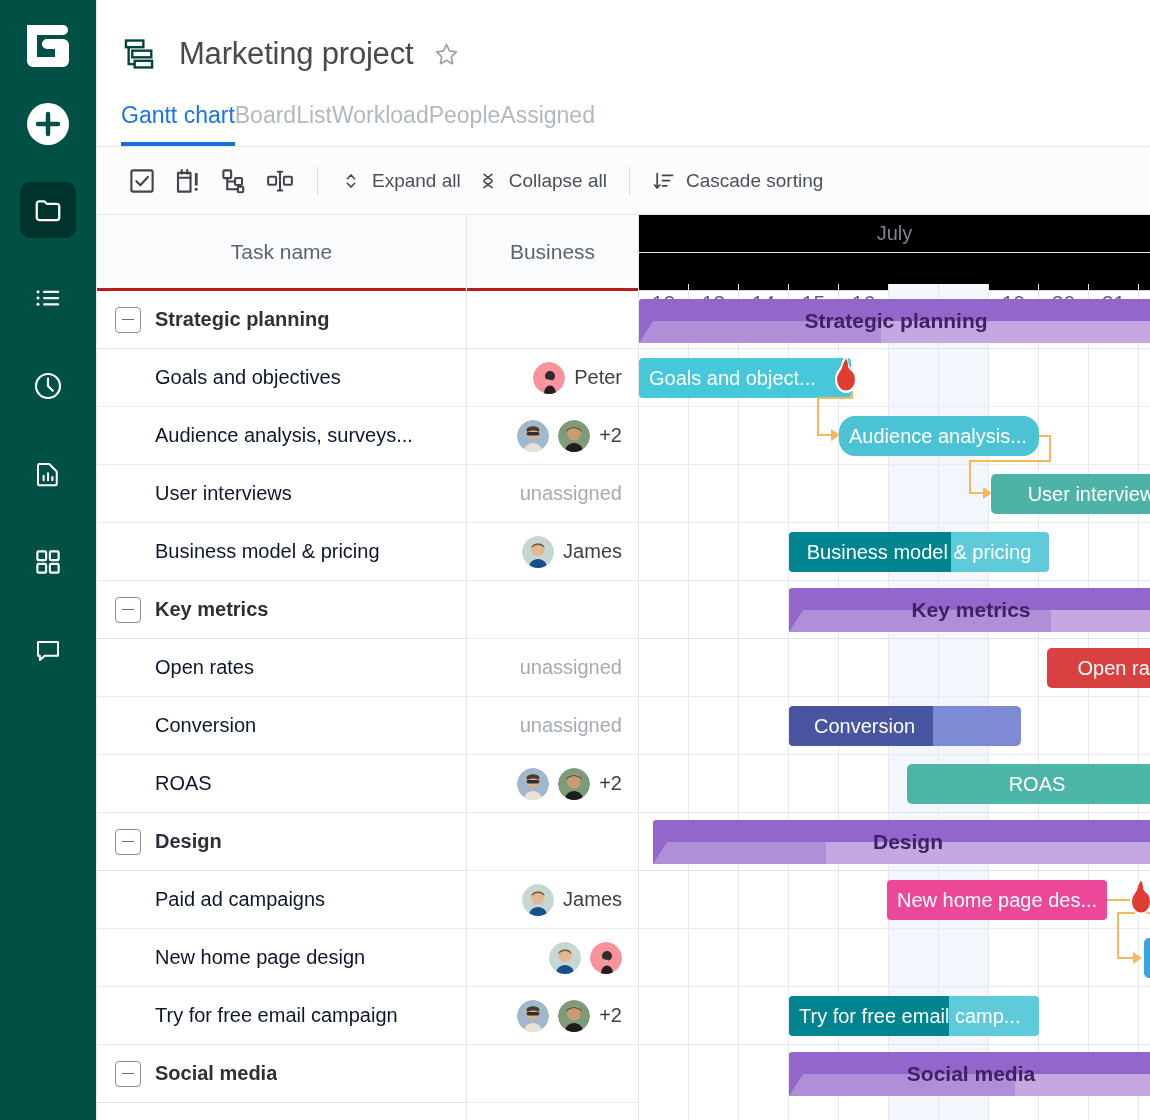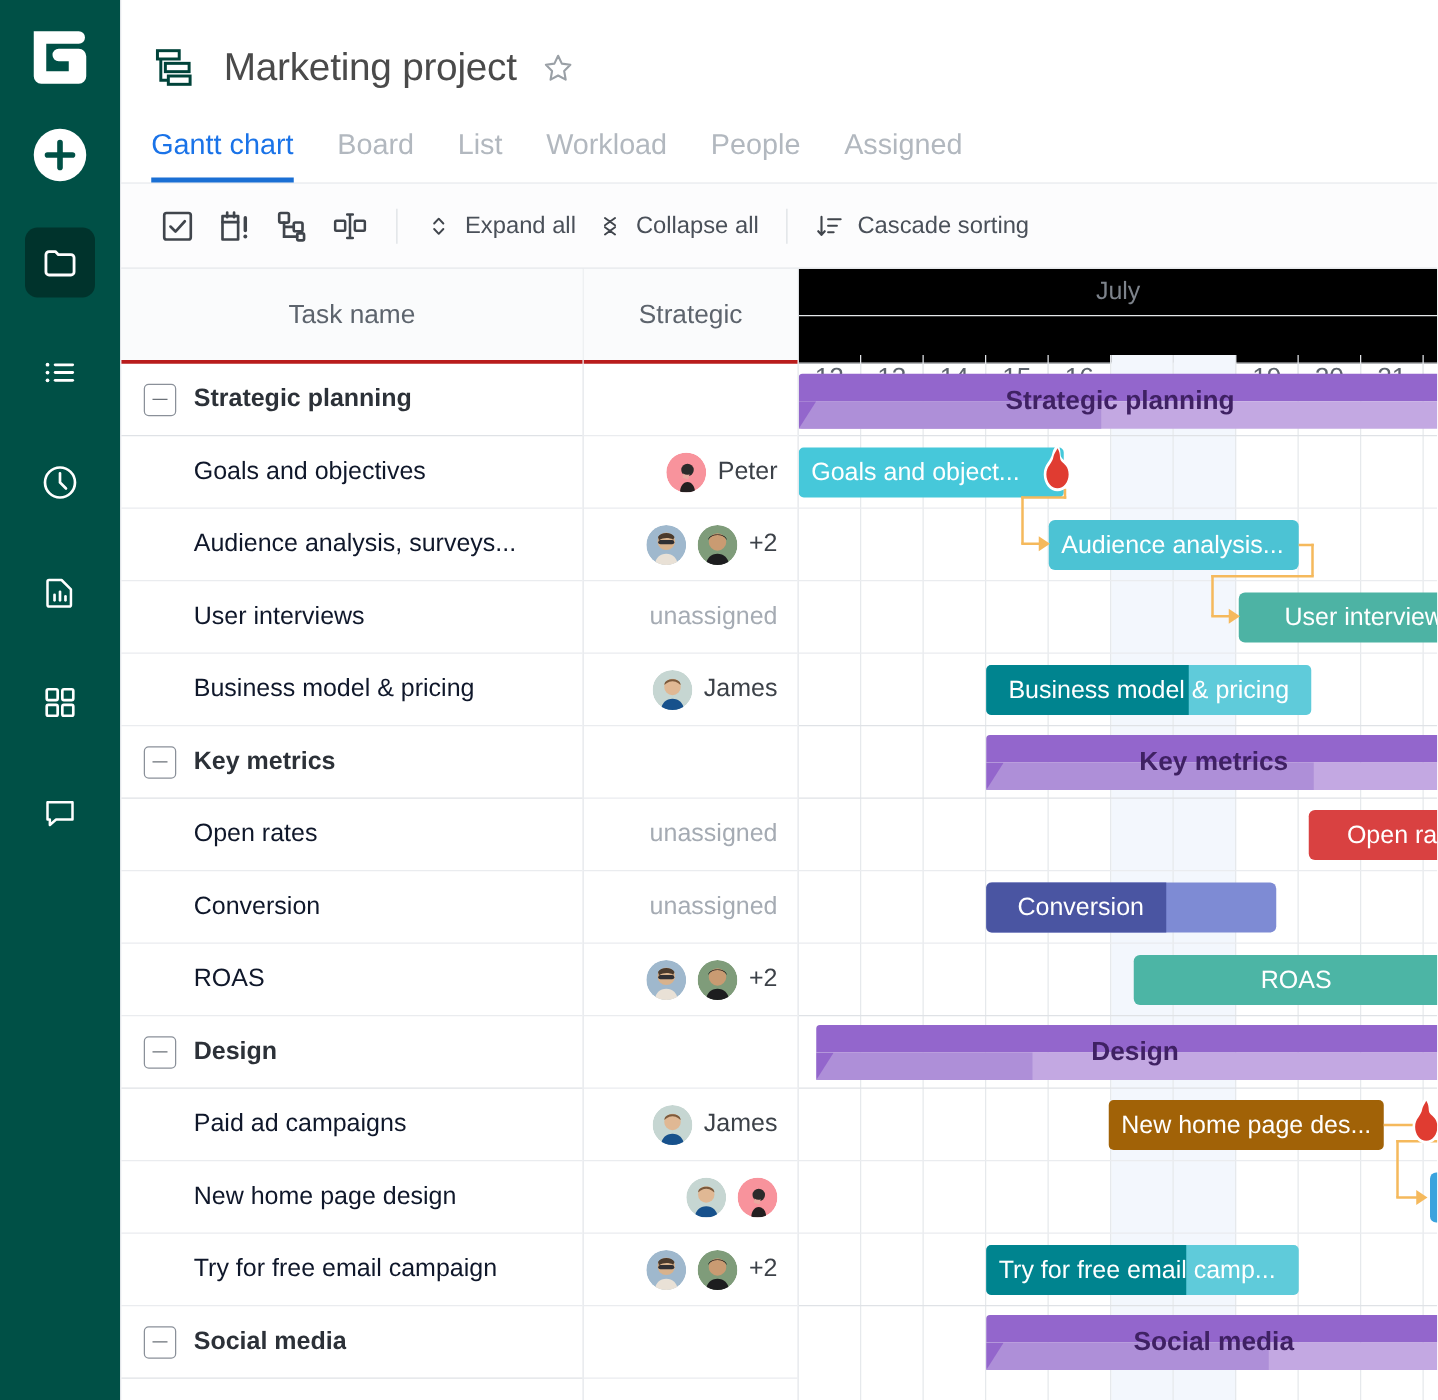--- a/index.html
+++ b/index.html
@@ -42,21 +42,21 @@
 
   .topbar { padding: 28px 0 0 24px; }
   .title-row { display: flex; align-items: center; gap: 18px; height: 52px; }
   .proj-icon { width: 40px; height: 40px; display: flex; align-items: center; justify-content: center; }
   .proj-title {
     font-size: 31px; color: #4a4a4a; font-weight: 400; letter-spacing: -0.2px;
     white-space: nowrap;
   }
   .star-btn { width: 30px; height: 30px; display: flex; align-items: center; justify-content: center; cursor: pointer; }
 
-  .tabs { display: flex; gap: 35px; margin-top: 22px; padding-left: 0; }
+  .tabs { display: flex; margin-top: 22px; padding-left: 0; }
   .tab {
     font-size: 23px; color: #b2b8bf; padding-bottom: 13px; cursor: pointer;
     white-space: nowrap; border-bottom: 4px solid transparent;
   }
   .tab.active { color: #1a73e8; border-bottom-color: #1a6fd4; font-weight: 400; }
   .tabs-underline { height: 1px; background: #e3e6ea; margin-left: -24px; }
 
   
   .toolbar {
     height: 68px; display: flex; align-items: center; gap: 0;
@@ -373,21 +373,21 @@
         <div class="row row-task">
           <div class="task-name task-indent">Try for free email campaign</div>
         </div>
         <div class="row group row-task">
           <div class="toggle"></div>
           <div class="task-name bold">Social media</div>
         </div>
       </div>
 
       <div class="col-assigned">
-        <div class="hdr-cell">Strategic</div>
+        <div class="hdr-cell">Business</div>
 
         <div class="row row-assigned"></div>
 
         <div class="row row-assigned">
           <span class="avatar">
             <svg width="32" height="32" viewBox="0 0 32 32">
                 <circle cx="16" cy="16" r="16" fill="#f8939c"></circle>
                 <path d="M11 32c0-5 2.6-8.5 6-8.5s6 3.5 6 8.5z" fill="#231f20"></path>
                 <circle cx="17" cy="14" r="5" fill="#2b2b2b"></circle>
                 <path d="M13.6 16.8c1.6 1.2 3.6 1.4 5 .6l-1 4.2-4.6-1.4z" fill="#e9a9a0"></path>
@@ -578,21 +578,21 @@
           <div class="bar" style="left:0px;width:212px;top:67px;background:#46c8da">
             <div class="lbl">Goals and object...</div>
           </div>
           <div class="flame" style="left:190px;top:62px">
             <svg width="34" height="42" viewBox="0 0 34 42">
               <path d="M17 2c4 6 1 9 4 12 2.5 2.6 7 4.6 7 12.5C28 34 23 40 17 40S6 34 6 26.5C6 18 12 16 13 9c.5-3 2.5-5 4-7z" fill="#ffffff"></path>
               <path d="M17 5.6c3.2 5.2.9 8 3.3 10.5 2.1 2.2 5.6 3.9 5.6 10.4 0 6.1-4 11-8.9 11s-8.9-4.9-8.9-11c0-6.9 4.9-8.6 5.7-14.3.4-2.4 2-4 3.2-6.6z" fill="#e03c31"></path>
             </svg>
           </div>
 
-          <div class="bar" style="left:200px;width:200px;top:125px;background:#4cc3d4;border-radius:5px">
+          <div class="bar" style="left:200px;width:200px;top:125px;background:#4cc3d4;border-radius:16px">
             <div class="lbl">Audience analysis...</div>
           </div>
 
           <div class="bar" style="left:352px;width:200px;top:183px;background:#4db3a4;border-radius:5px">
             <div class="lbl ctr">User interview</div>
           </div>
 
           <div class="bar" style="left:150px;width:260px;top:241px;background:#5fcbda">
             <div class="fill" style="width:162px;background:#00848f"></div>
             <div class="lbl ctr">Business model &amp; pricing</div>
@@ -620,21 +620,21 @@
           </div>
 
           <div class="sbar" style="left:14px;width:510px;top:529px">
             <div class="top"></div>
               <div class="btm"></div>
             <div class="prog" style="width:173px"></div>
             <div class="notch"></div>
             <div class="slbl">Design</div>
           </div>
 
-          <div class="bar" style="left:248px;width:220px;top:589px;background:#a16207">
+          <div class="bar" style="left:248px;width:220px;top:589px;background:#ec4899">
             <div class="lbl ctr">New home page des...</div>
           </div>
           <div class="flame" style="left:485px;top:584px">
             <svg width="34" height="42" viewBox="0 0 34 42">
               <path d="M17 2c4 6 1 9 4 12 2.5 2.6 7 4.6 7 12.5C28 34 23 40 17 40S6 34 6 26.5C6 18 12 16 13 9c.5-3 2.5-5 4-7z" fill="#ffffff"></path>
               <path d="M17 5.6c3.2 5.2.9 8 3.3 10.5 2.1 2.2 5.6 3.9 5.6 10.4 0 6.1-4 11-8.9 11s-8.9-4.9-8.9-11c0-6.9 4.9-8.6 5.7-14.3.4-2.4 2-4 3.2-6.6z" fill="#e03c31"></path>
             </svg>
           </div>
 
           <div class="bar" style="left:505px;width:40px;top:647px;background:#3ba3dd;border-radius:5px 0 0 5px"></div>

